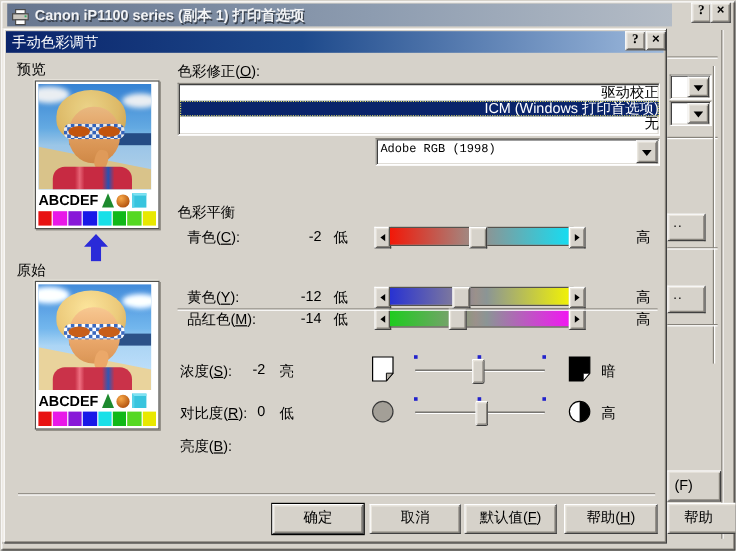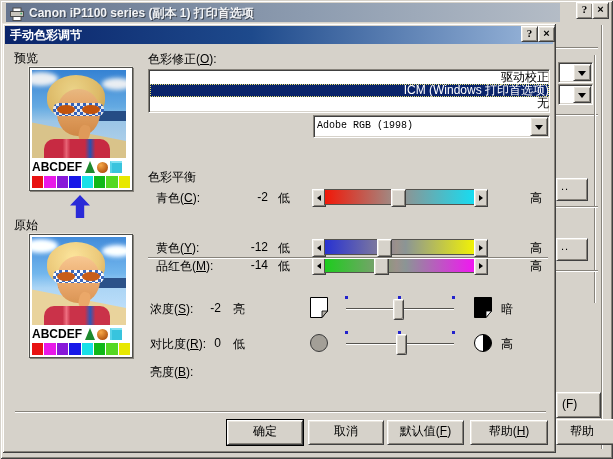--- a/index.html
+++ b/index.html
@@ -26,21 +26,21 @@
   .bg-combo{position:absolute;width:33px;height:19px;}
   .dd-btn{position:absolute;right:1px;top:1px;bottom:1px;width:16px;display:flex;align-items:center;justify-content:center;}
   .tri-d{width:0;height:0;border:4px solid transparent;border-top:5px solid #000;margin-top:5px;}
   .bg-ellipsis{position:absolute;width:26px;height:21px;font-size:11px;line-height:15px;padding-left:4px;letter-spacing:1px;}
   .bg-partial-btn{position:absolute;overflow:hidden;white-space:nowrap;line-height:22px;}
   
   #dialog{position:absolute;left:2px;top:23px;width:554px;height:430px;background:#d6d2ca;
     box-shadow:inset 1px 1px 0 #e9e5dd,inset -1px -1px 0 #404040,inset 2px 2px 0 #fff,inset -2px -2px 0 #87837b;}
   .dlg-titlebar{position:absolute;left:3px;top:3px;width:548px;height:18px;
     background:linear-gradient(90deg,#0a246a 0%,#1e4a8c 45%,#9db9dc 100%);display:flex;align-items:center;}
-  .dlg-title{color:#fff;font-weight:bold;font-size:12px;margin-left:5px;}
+  .dlg-title{color:#fff;font-weight:normal;font-size:12px;margin-left:5px;}
   .dlg-btn{position:absolute;top:3px;width:15px;height:14px;font-weight:bold;font-size:11px;line-height:12px;text-align:center;
     font-family:"Liberation Serif","DejaVu Serif",serif;}
   .lbl{position:absolute;white-space:nowrap;}
   u{text-underline-offset:1px;}
   
   .img-frame{position:absolute;width:98px;background:#fff;border:1px solid #50504c;
     box-shadow:-1px -1px 0 #e9e5dd,1px 1px 0 #87837b;padding:2px;}
   .photo{position:relative;width:94px;height:88px;overflow:hidden;
     background:linear-gradient(180deg,#3f86d2 0%,#6fb0e4 42%,#a5cdec 58%,#c2ddf2 100%);}
   .photo .cloud{position:absolute;background:#f4f8fc;border-radius:50%;filter:blur(2px);}

